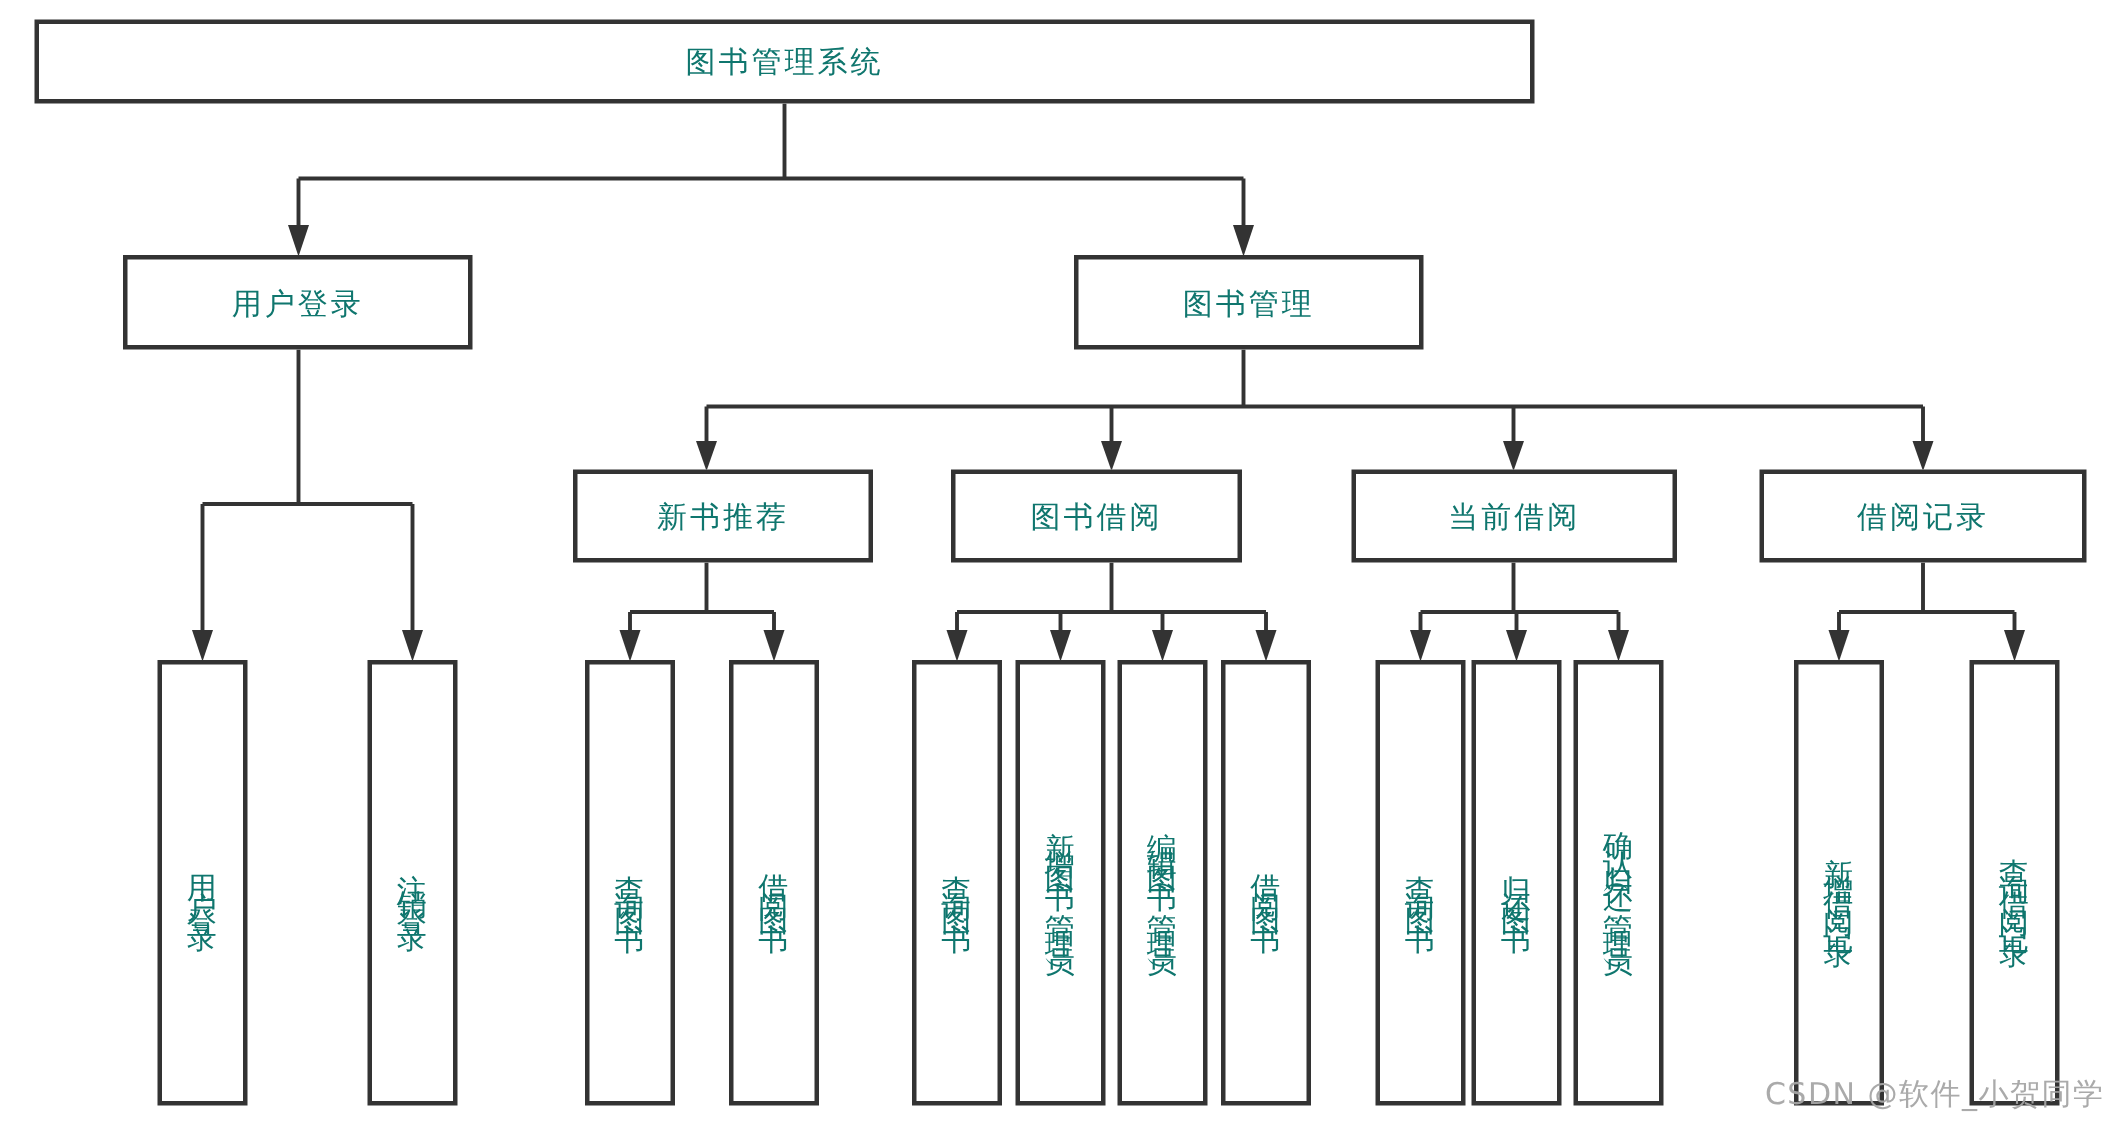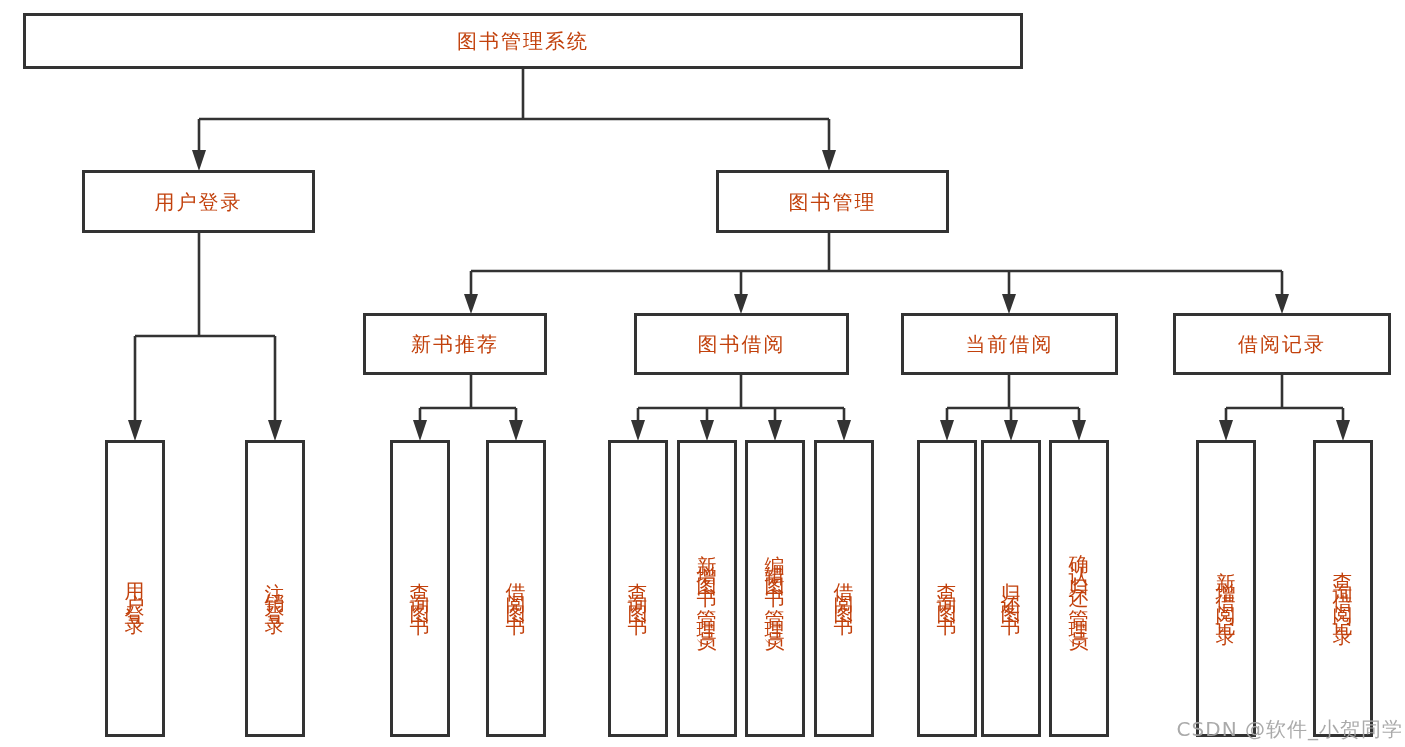--- a/index.html
+++ b/index.html
@@ -9,21 +9,21 @@
     background:#ffffff;
     font-family:"DejaVu Sans","Liberation Sans",sans-serif;
     overflow:hidden;
   }
   #connectors{position:absolute;left:0;top:0;width:1405px;height:747px;}
   .box{
     position:absolute;
     box-sizing:border-box;
     border:3px solid #333333;
     background:#ffffff;
-    color:#c2410c;
+    color:#0f766e;
     display:flex;
     align-items:center;
     justify-content:center;
     text-align:center;
   }
   .h-box{
     font-size:20px;
     letter-spacing:2px;
     line-height:1;
   }
@@ -117,22 +117,22 @@
       <polygon points="1219,420 1233,420 1226,441"></polygon>
       <polygon points="1336,420 1350,420 1343,441"></polygon>
     </g>
   </svg>
 
   <div class="box h-box" style="left:23px;top:13px;width:1000px;height:56px">图书管理系统</div>
 
   <div class="box h-box" style="left:82px;top:170px;width:233px;height:63px">用户登录</div>
   <div class="box h-box" style="left:716px;top:170px;width:233px;height:63px">图书管理</div>
 
-  <div class="box h-box" style="left:363px;top:313px;width:184px;height:62px">新书推荐</div>
-  <div class="box h-box" style="left:634px;top:313px;width:215px;height:62px">图书借阅</div>
+  <div class="box h-box" style="left:382px;top:313px;width:200px;height:62px">新书推荐</div>
+  <div class="box h-box" style="left:634px;top:313px;width:194px;height:62px">图书借阅</div>
   <div class="box h-box" style="left:1173px;top:313px;width:218px;height:62px">借阅记录</div>
   <div class="box h-box" style="left:901px;top:313px;width:217px;height:62px">当前借阅</div>
 
   <div class="box v-box" style="left:105px;top:440px;width:60px;height:297px">用户登录</div>
   <div class="box v-box" style="left:245px;top:440px;width:60px;height:297px">注销登录</div>
 
   <div class="box v-box" style="left:390px;top:440px;width:60px;height:297px">查询图书</div>
   <div class="box v-box" style="left:486px;top:440px;width:60px;height:297px">借阅图书</div>
 
   <div class="box v-box" style="left:608px;top:440px;width:60px;height:297px">查询图书</div>

